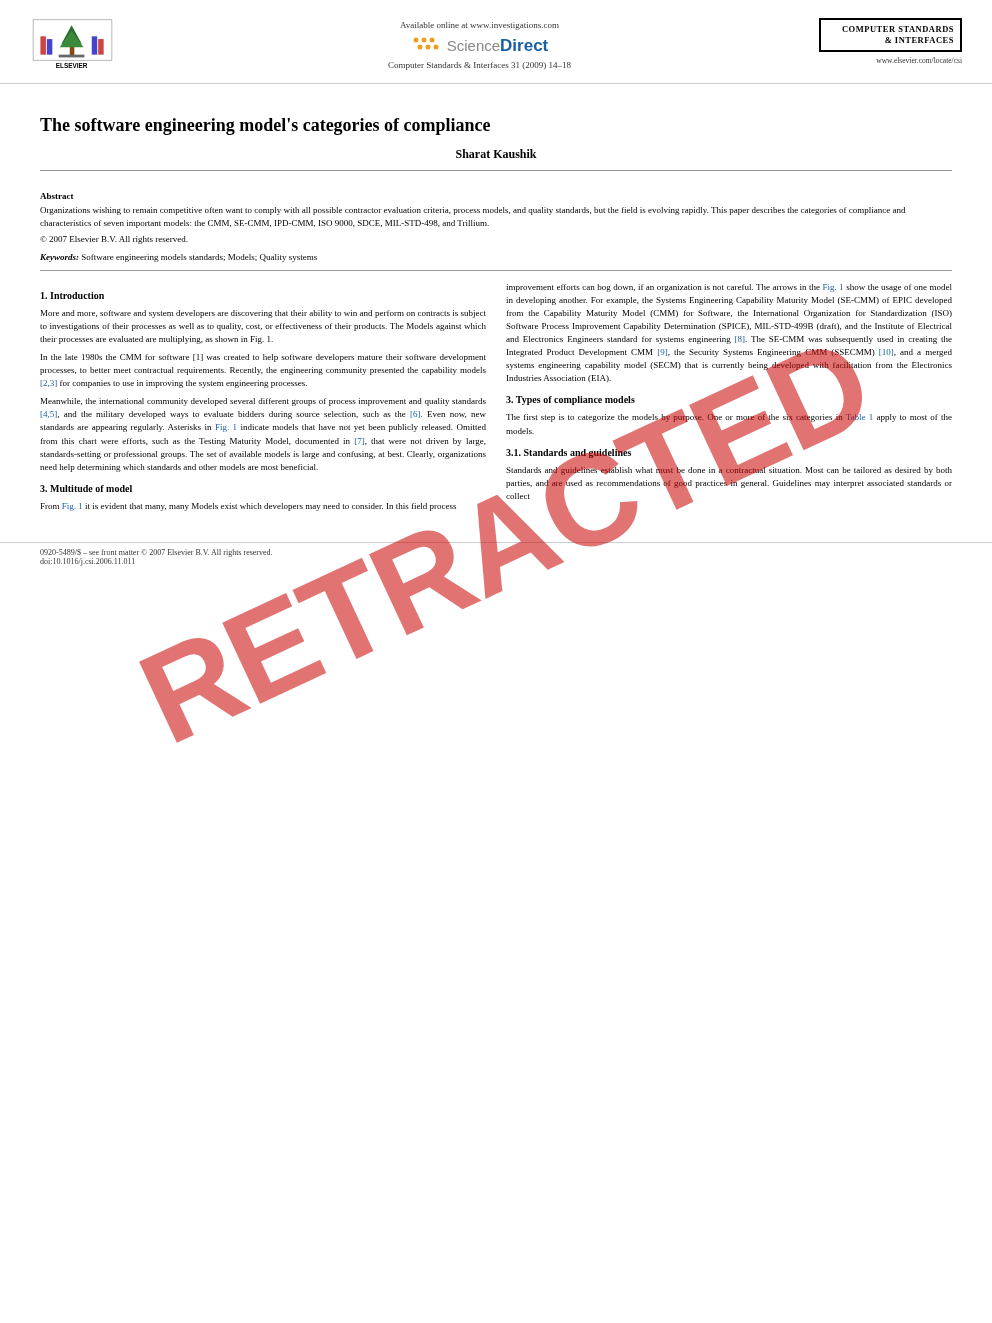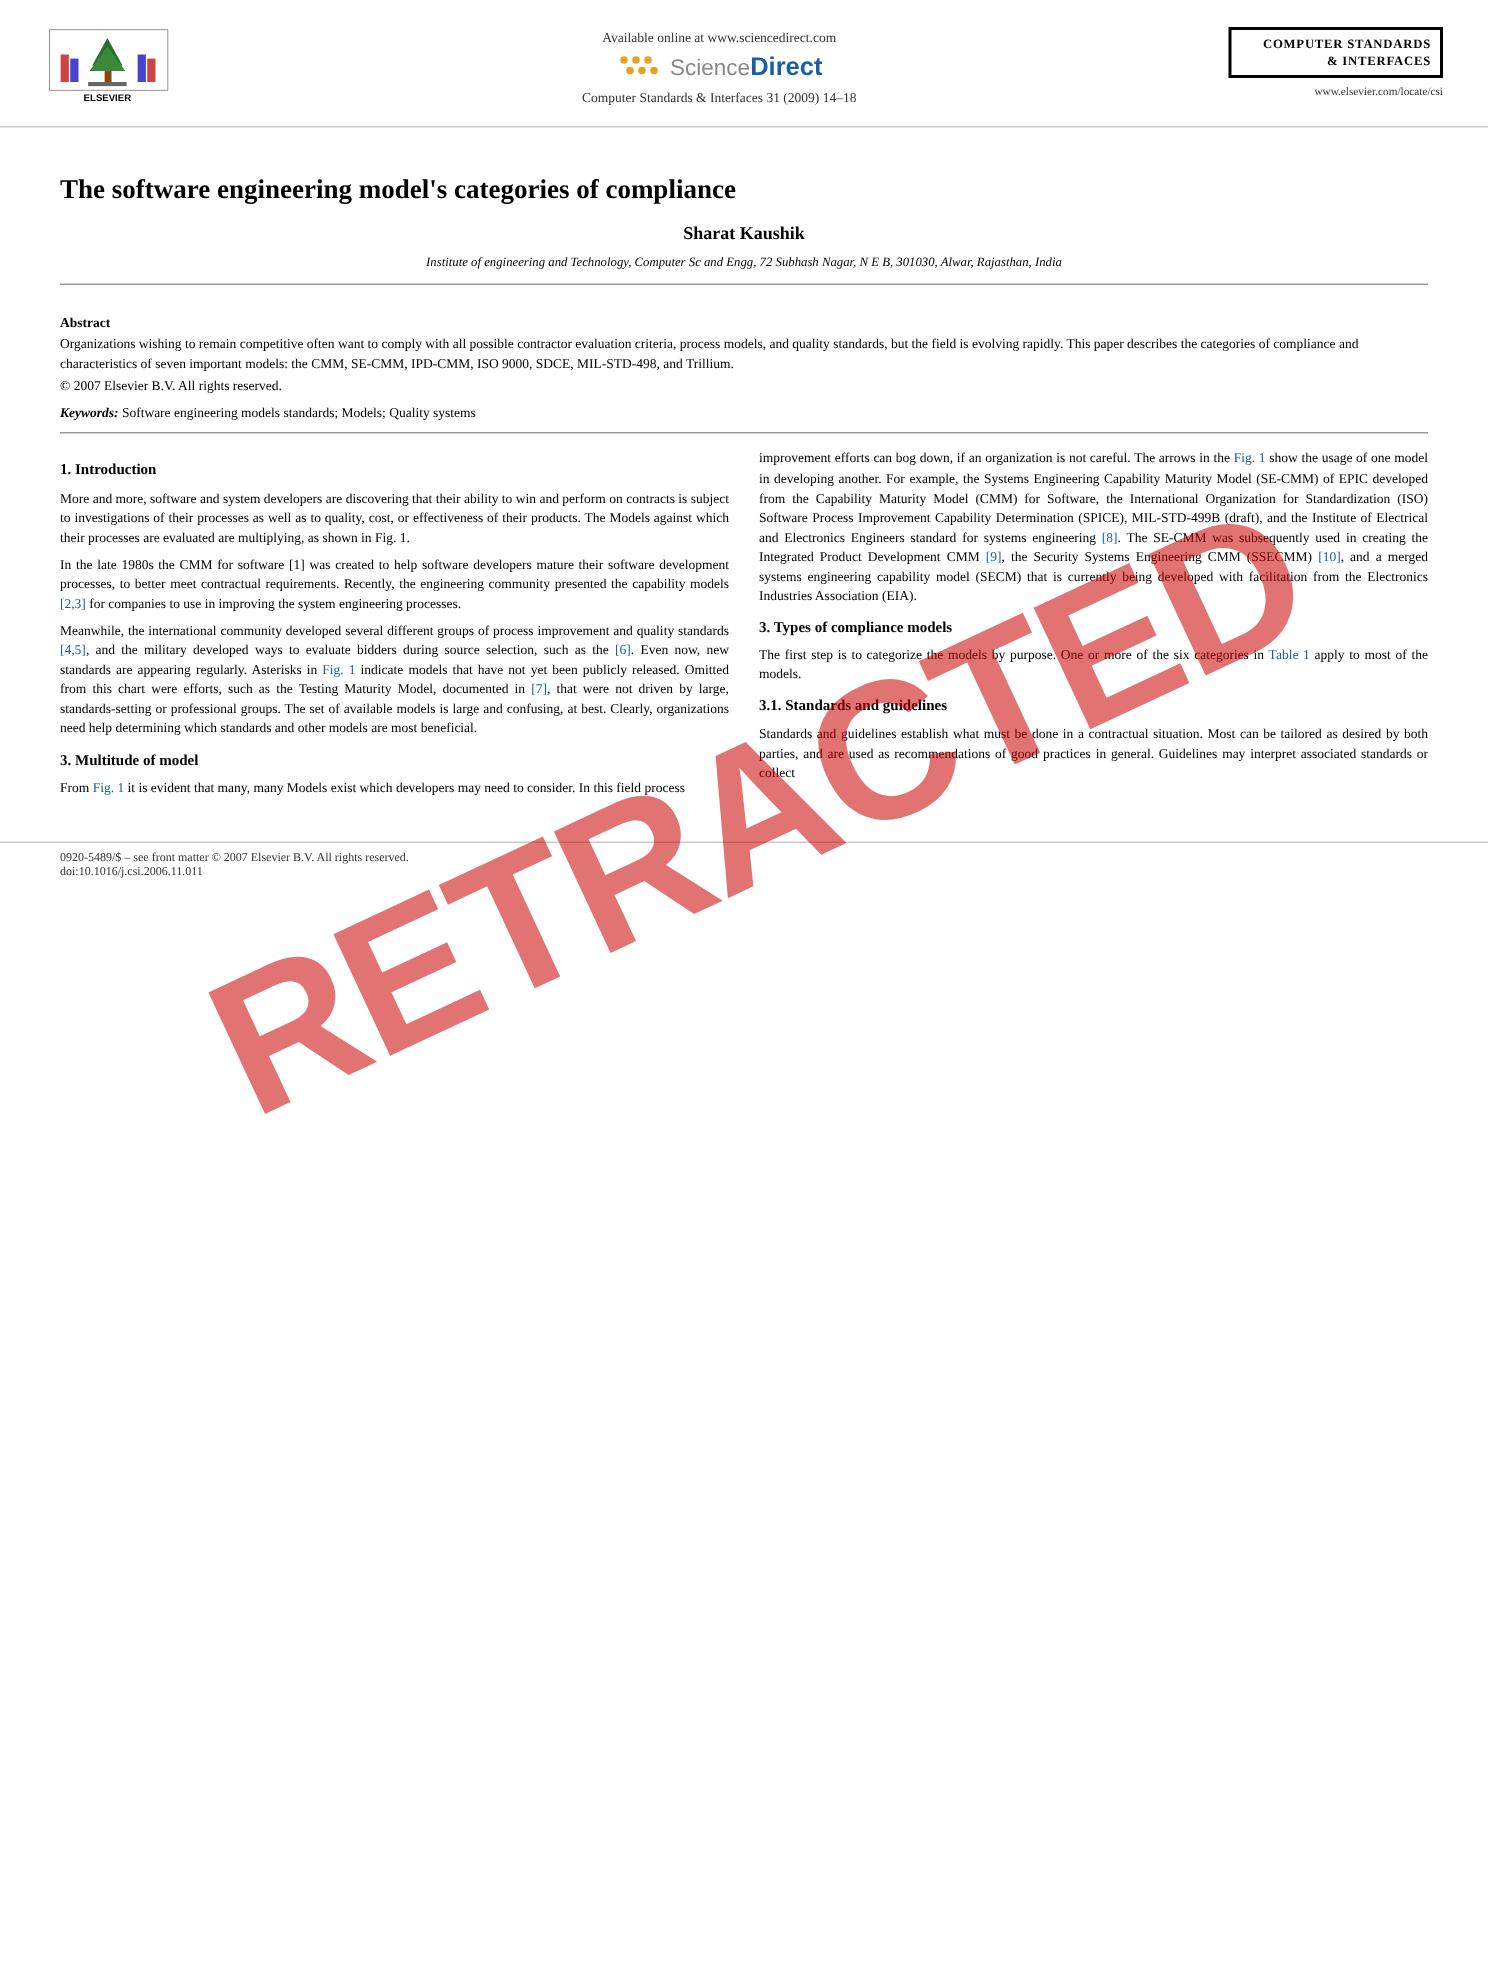--- a/index.html
+++ b/index.html
@@ -42,21 +42,21 @@
     }
 
     .available-online {
       font-size: 9px;
       color: #333;
       margin-bottom: 4px;
     }
 
     .sciencedirect-logo {
       display: flex;
-      align-items: center;
+      align-items: flex-end;
       justify-content: center;
       gap: 6px;
       margin-bottom: 4px;
     }
 
     .journal-ref {
       font-size: 9px;
       color: #333;
       margin-top: 3px;
     }
@@ -254,21 +254,21 @@
 
         <rect x="10" y="20" width="6" height="20" fill="#c44"></rect>
         <rect x="17" y="23" width="6" height="17" fill="#44c"></rect>
         <rect x="66" y="20" width="6" height="20" fill="#44c"></rect>
         <rect x="73" y="23" width="6" height="17" fill="#c44"></rect>
         <text x="44" y="54" text-anchor="middle" font-size="7" font-weight="bold" font-family="Arial" fill="#000">ELSEVIER</text>
       </svg>
     </div>
 
     <div class="header-center">
-      <div class="available-online">Available online at www.sciencedirect.com</div>
+      <div class="available-online">Available online at www.investigations.com</div>
 
       <div class="sciencedirect-logo">
         <svg width="30" height="22" viewBox="0 0 30 22">
           <circle cx="5" cy="6" r="2.5" fill="#e8a020"></circle>
           <circle cx="13" cy="6" r="2.5" fill="#e8a020"></circle>
           <circle cx="21" cy="6" r="2.5" fill="#e8a020"></circle>
           <circle cx="9" cy="13" r="2.5" fill="#e8a020"></circle>
           <circle cx="17" cy="13" r="2.5" fill="#e8a020"></circle>
           <circle cx="25" cy="13" r="2.5" fill="#e8a020"></circle>
         </svg>
@@ -287,21 +287,20 @@
       <div class="journal-url">www.elsevier.com/locate/csi</div>
     </div>
   </div>
 
   <div class="article-body">
 
     <div class="article-title">The software engineering model's categories of compliance</div>
 
     <div class="author-name">Sharat Kaushik</div>
 
-    <div class="author-affiliation">Institute of engineering and Technology, Computer Sc and Engg, 72 Subhash Nagar, N E B, 301030, Alwar, Rajasthan, India</div>
 
 
     <hr class="divider">
 
     <div class="abstract-section">
       <div class="section-title-small">Abstract</div>
       <div class="abstract-text">Organizations wishing to remain competitive often want to comply with all possible contractor evaluation criteria, process models, and quality standards, but the field is evolving rapidly. This paper describes the categories of compliance and characteristics of seven important models: the CMM, SE-CMM, IPD-CMM, ISO 9000, SDCE, MIL-STD-498, and Trillium.</div>
       <div class="copyright">© 2007 Elsevier B.V. All rights reserved.</div>
     </div>
 

